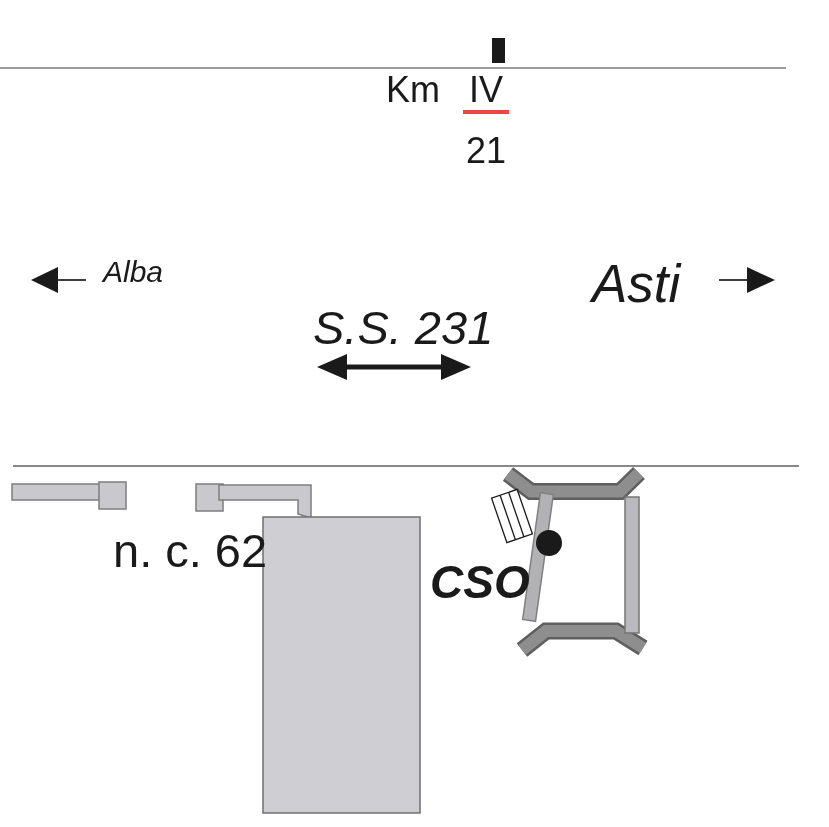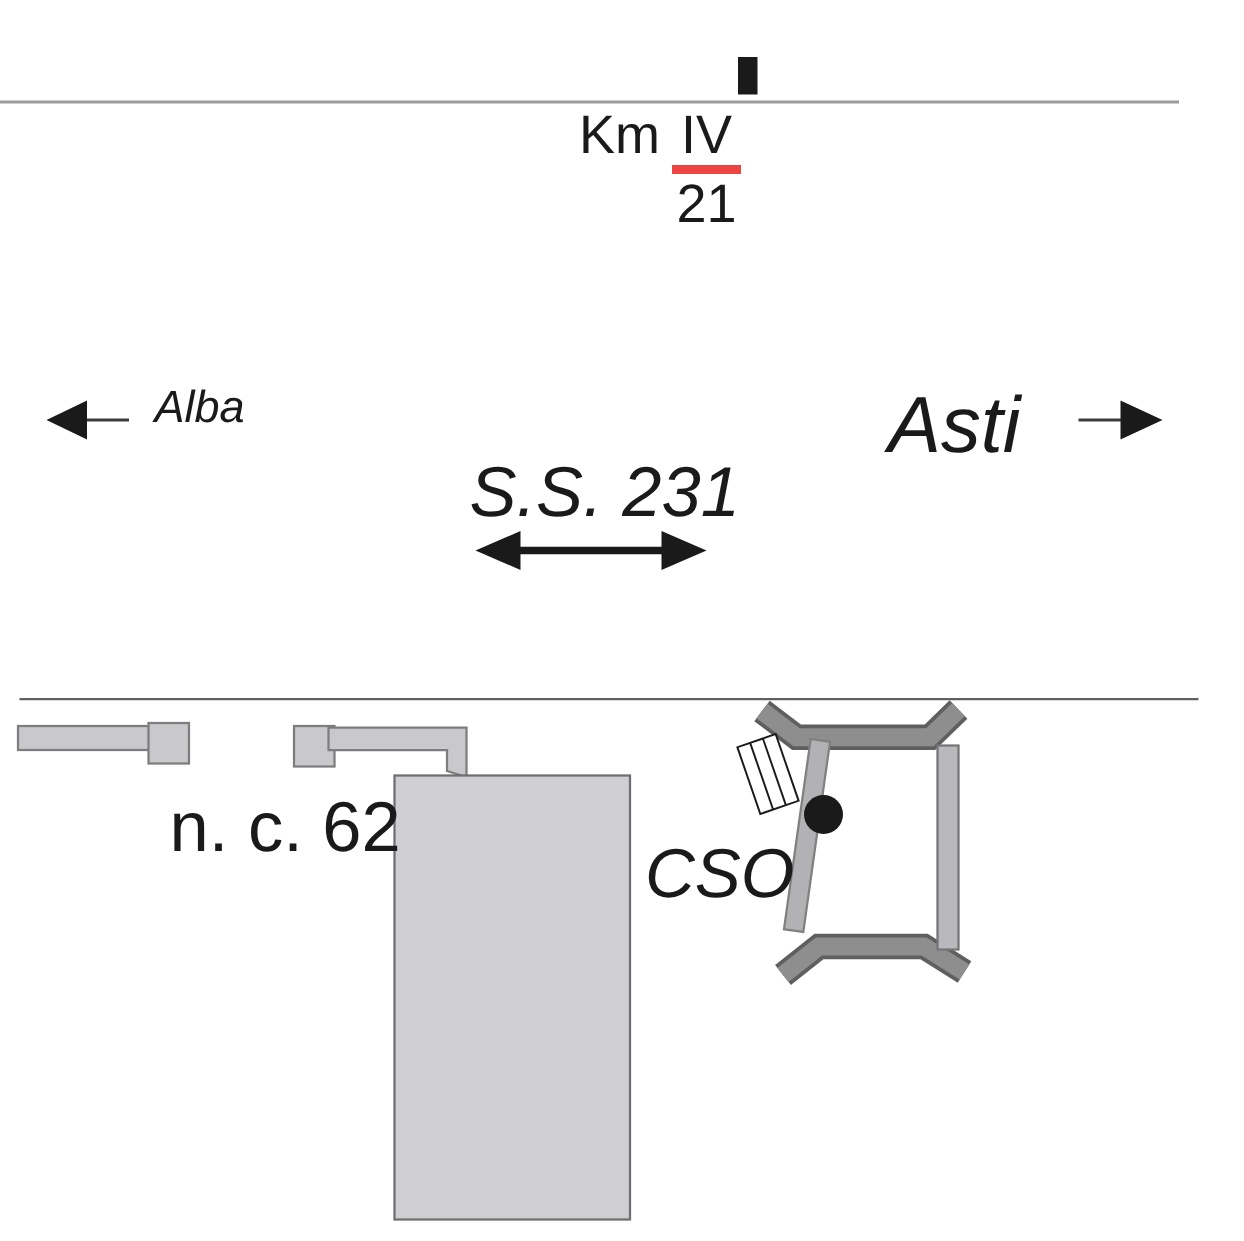--- a/index.html
+++ b/index.html
@@ -8,29 +8,29 @@
     font-family:"Liberation Sans","DejaVu Sans",sans-serif;color:#1a1a1a;
   }
   .canvas svg{position:absolute;left:0;top:0;}
   .lbl{position:absolute;line-height:1;white-space:nowrap;color:#1a1a1a;}
   .italic{font-style:italic;}
   
   .km-block{
     position:absolute;left:386px;top:72px;display:flex;align-items:flex-start;
     font-size:36px;line-height:1;
   }
-  .km-prefix{margin-right:8px;}
+  .km-prefix{margin-right:23px;}
   .frac{display:inline-flex;flex-direction:column;align-items:center;}
-  .frac .num{border-bottom:6px solid #ef4444;padding:0 6px 2px 6px;}
-  .frac .den{padding-top:2px;}
+  .frac .num{border-bottom:4px solid #ef4444;padding:0 6px 2px 6px;}
+  .frac .den{padding-top:2px;margin-top:17px;}
   .alba-lbl{left:103px;top:257px;font-size:30px;}
   .asti-lbl{left:592px;top:257px;font-size:53px;}
   .road-lbl{left:313px;top:304px;font-size:47px;}
   .nc-lbl{left:113px;top:527px;font-size:47px;}
-  .cso-lbl{left:430px;top:559px;font-size:46px;}
+  .cso-lbl{left:430px;top:559px;font-size:46px;font-weight:bold;}
 </style>
 </head>
 <body>
 
 <div class="canvas">
 
   <svg width="829" height="827" viewBox="0 0 829 827">
 
     <line x1="0" y1="68" x2="786" y2="68" stroke="#9b9b9b" stroke-width="2"></line>
 

